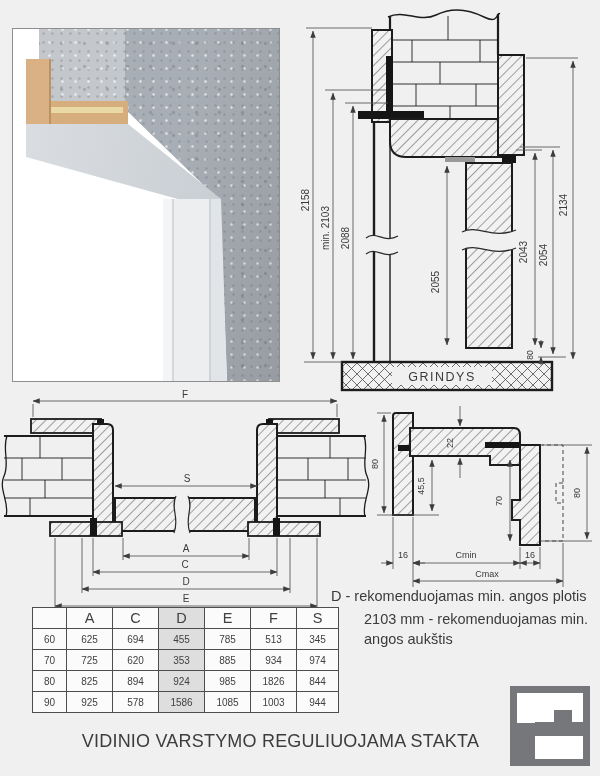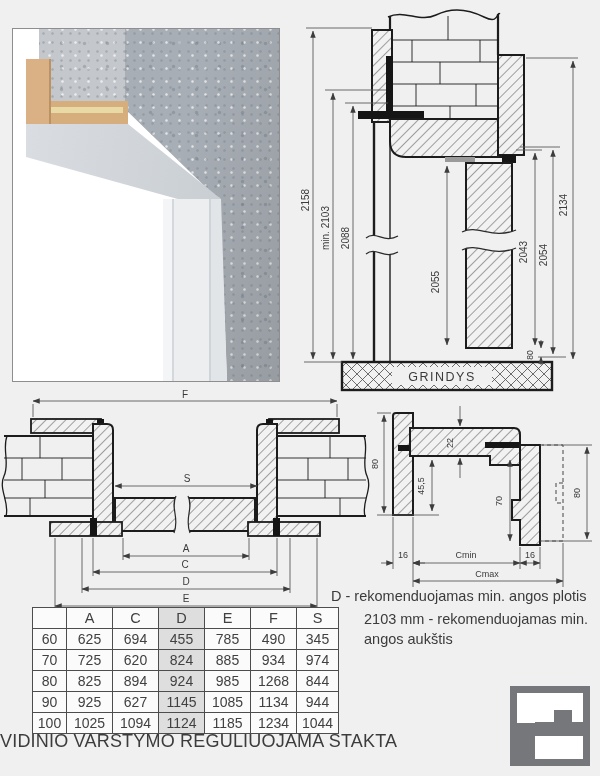--- a/index.html
+++ b/index.html
@@ -36,27 +36,27 @@
       background:linear-gradient(90deg,#f4f5f7 0 9px,#d4d8dc 9px 11px,#eceef0 11px 46px,#cfd4d9 46px 48px,#e2e5e8 48px 66px);}
 
   
   svg text{font-family:"Liberation Sans",sans-serif;fill:#3a3a3a;}
   .dimtxt{font-size:10px;}
   .dimtxt-s{font-size:8.5px;}
 
   
   .note1{left:331px;top:588px;font-size:14.5px;white-space:nowrap;text-align:center;}
   .note2{left:364px;top:609px;font-size:14.5px;line-height:20px;width:240px;}
-  .footer-title{left:0;top:731px;width:545px;font-size:18px;
+  .footer-title{left:8px;top:731px;width:545px;text-align:center;font-size:18px;
       letter-spacing:.2px;color:#3c3c3c;white-space:nowrap;}
 
   
   .size-table{left:32px;top:607px;border-collapse:collapse;table-layout:fixed;}
   .size-table td,.size-table th{border:1.5px solid #4d4d4d;text-align:center;
-      font-size:14px;font-weight:normal;color:#414141;padding:0;height:20px;
+      font-size:10px;font-weight:normal;color:#414141;padding:0;height:20px;
       background:#fbfbfc;}
   .size-table .c0{width:33px;} .size-table .cw{width:45px;} .size-table .cs{width:41px;}
   .size-table .hl{background:#dededf;}
   .size-table tr{height:20px;}
   .size-table thead th{font-size:14.5px;}
 
   
   .logo{left:510px;top:686px;width:80px;height:80px;box-sizing:border-box;
       border:7px solid #76777a;background:#ffffff;}
   .logo>div{position:absolute;background:#76777a;}
@@ -311,58 +311,49 @@
         <th class="cs">S</th>
       </tr>
     </thead>
     <tbody>
       <tr>
         <td>60</td>
         <td>625</td>
         <td>694</td>
         <td class="hl">455</td>
         <td>785</td>
-        <td>490</td>
+        <td>513</td>
         <td>345</td>
       </tr>
       <tr>
         <td>70</td>
         <td>725</td>
         <td>620</td>
-        <td class="hl">824</td>
+        <td class="hl">353</td>
         <td>885</td>
         <td>934</td>
         <td>974</td>
       </tr>
       <tr>
         <td>80</td>
         <td>825</td>
         <td>894</td>
         <td class="hl">924</td>
         <td>985</td>
-        <td>1268</td>
+        <td>1826</td>
         <td>844</td>
       </tr>
       <tr>
         <td>90</td>
         <td>925</td>
-        <td>627</td>
-        <td class="hl">1145</td>
+        <td>578</td>
+        <td class="hl">1586</td>
         <td>1085</td>
-        <td>1134</td>
+        <td>1003</td>
         <td>944</td>
-      </tr>
-      <tr>
-        <td>100</td>
-        <td>1025</td>
-        <td>1094</td>
-        <td class="hl">1124</td>
-        <td>1185</td>
-        <td>1234</td>
-        <td>1044</td>
       </tr>
     </tbody>
   </table>
 
   <div class="abs footer-title">VIDINIO VARSTYMO REGULIUOJAMA STAKTA</div>
 
   <div class="abs logo">
     <div class="lg-bar"></div>
     <div class="lg-band"></div>
     <div class="lg-tab"></div>

